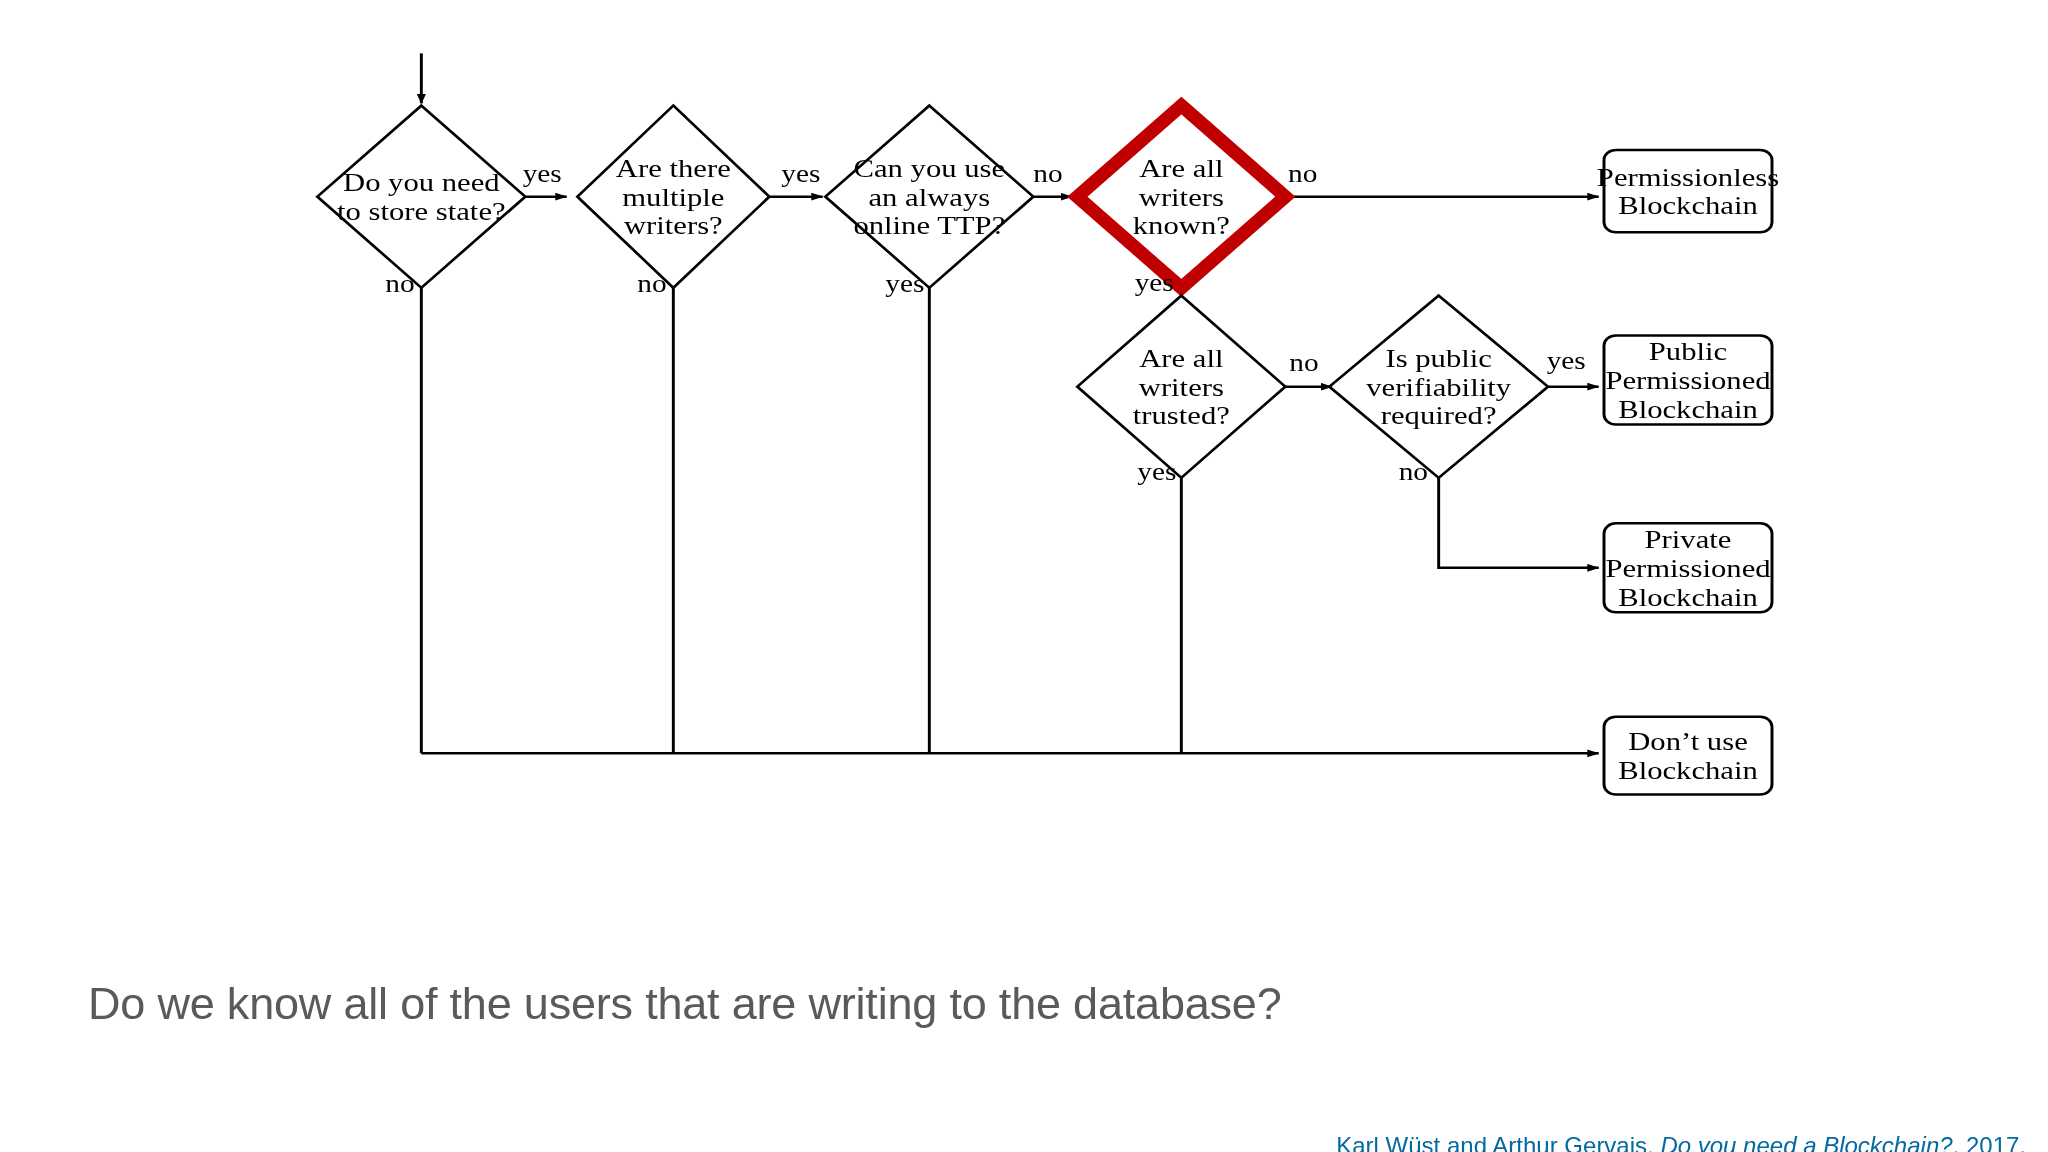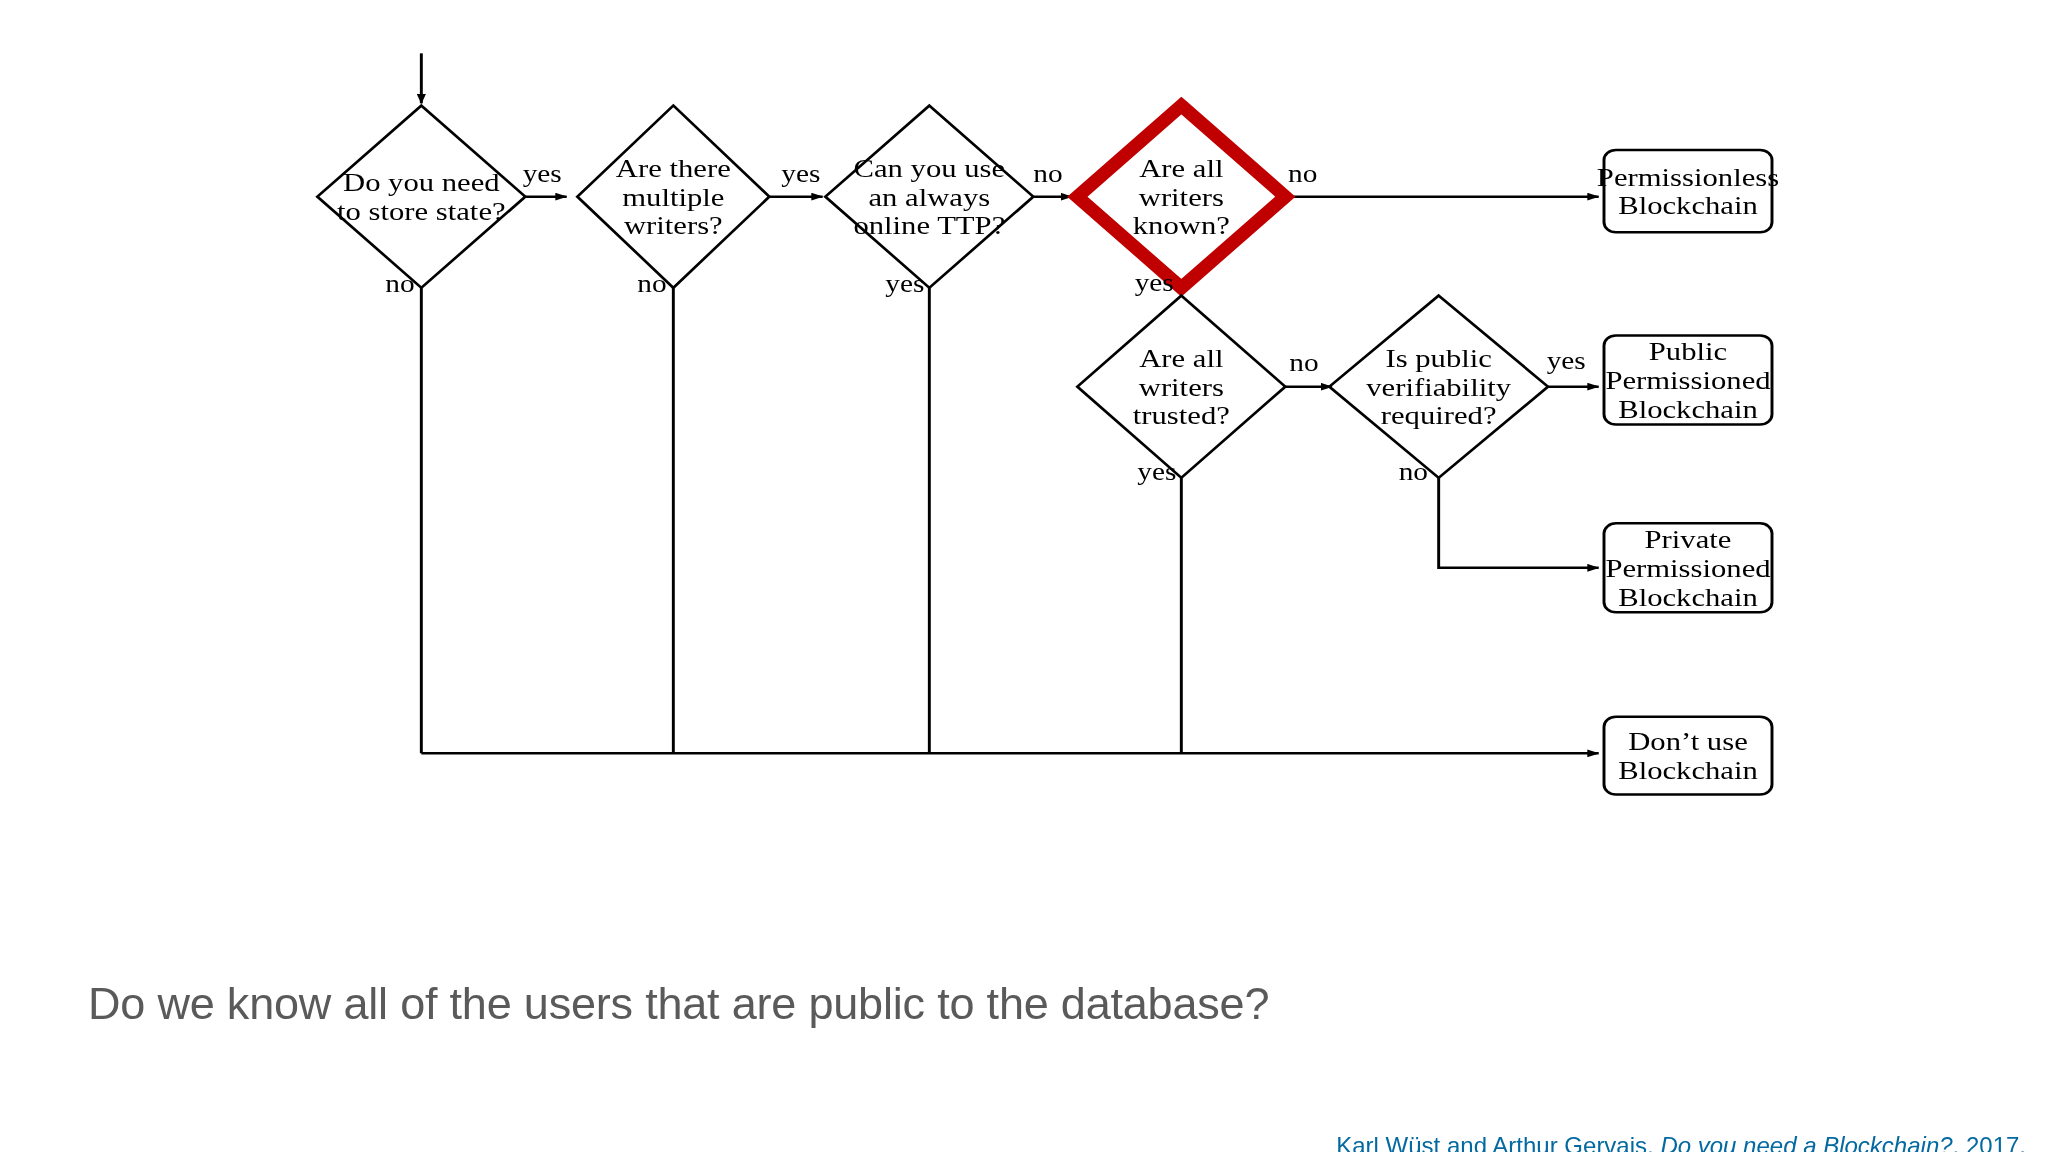--- a/index.html
+++ b/index.html
@@ -160,16 +160,16 @@
         <text class="edge-label" x="664" y="263">yes</text>
         <text class="edge-label" x="966" y="164">no</text>
         <text class="edge-label" x="851" y="262">yes</text>
         <text class="edge-label" x="967" y="334">no</text>
         <text class="edge-label" x="853" y="432">yes</text>
         <text class="edge-label" x="1160" y="332">yes</text>
         <text class="edge-label" x="1049" y="432">no</text>
       </g>
   </svg>
 
-  <div class="caption">Do we know all of the users that are public to the database?</div>
+  <div class="caption">Do we know all of the users that are writing to the database?</div>
 
   <div class="citation"><span>Karl Wüst and Arthur Gervais, </span><span class="cite-italic">Do you need a Blockchain?</span><span>, 2017.</span></div>
 </div>
 
 </body></html>

